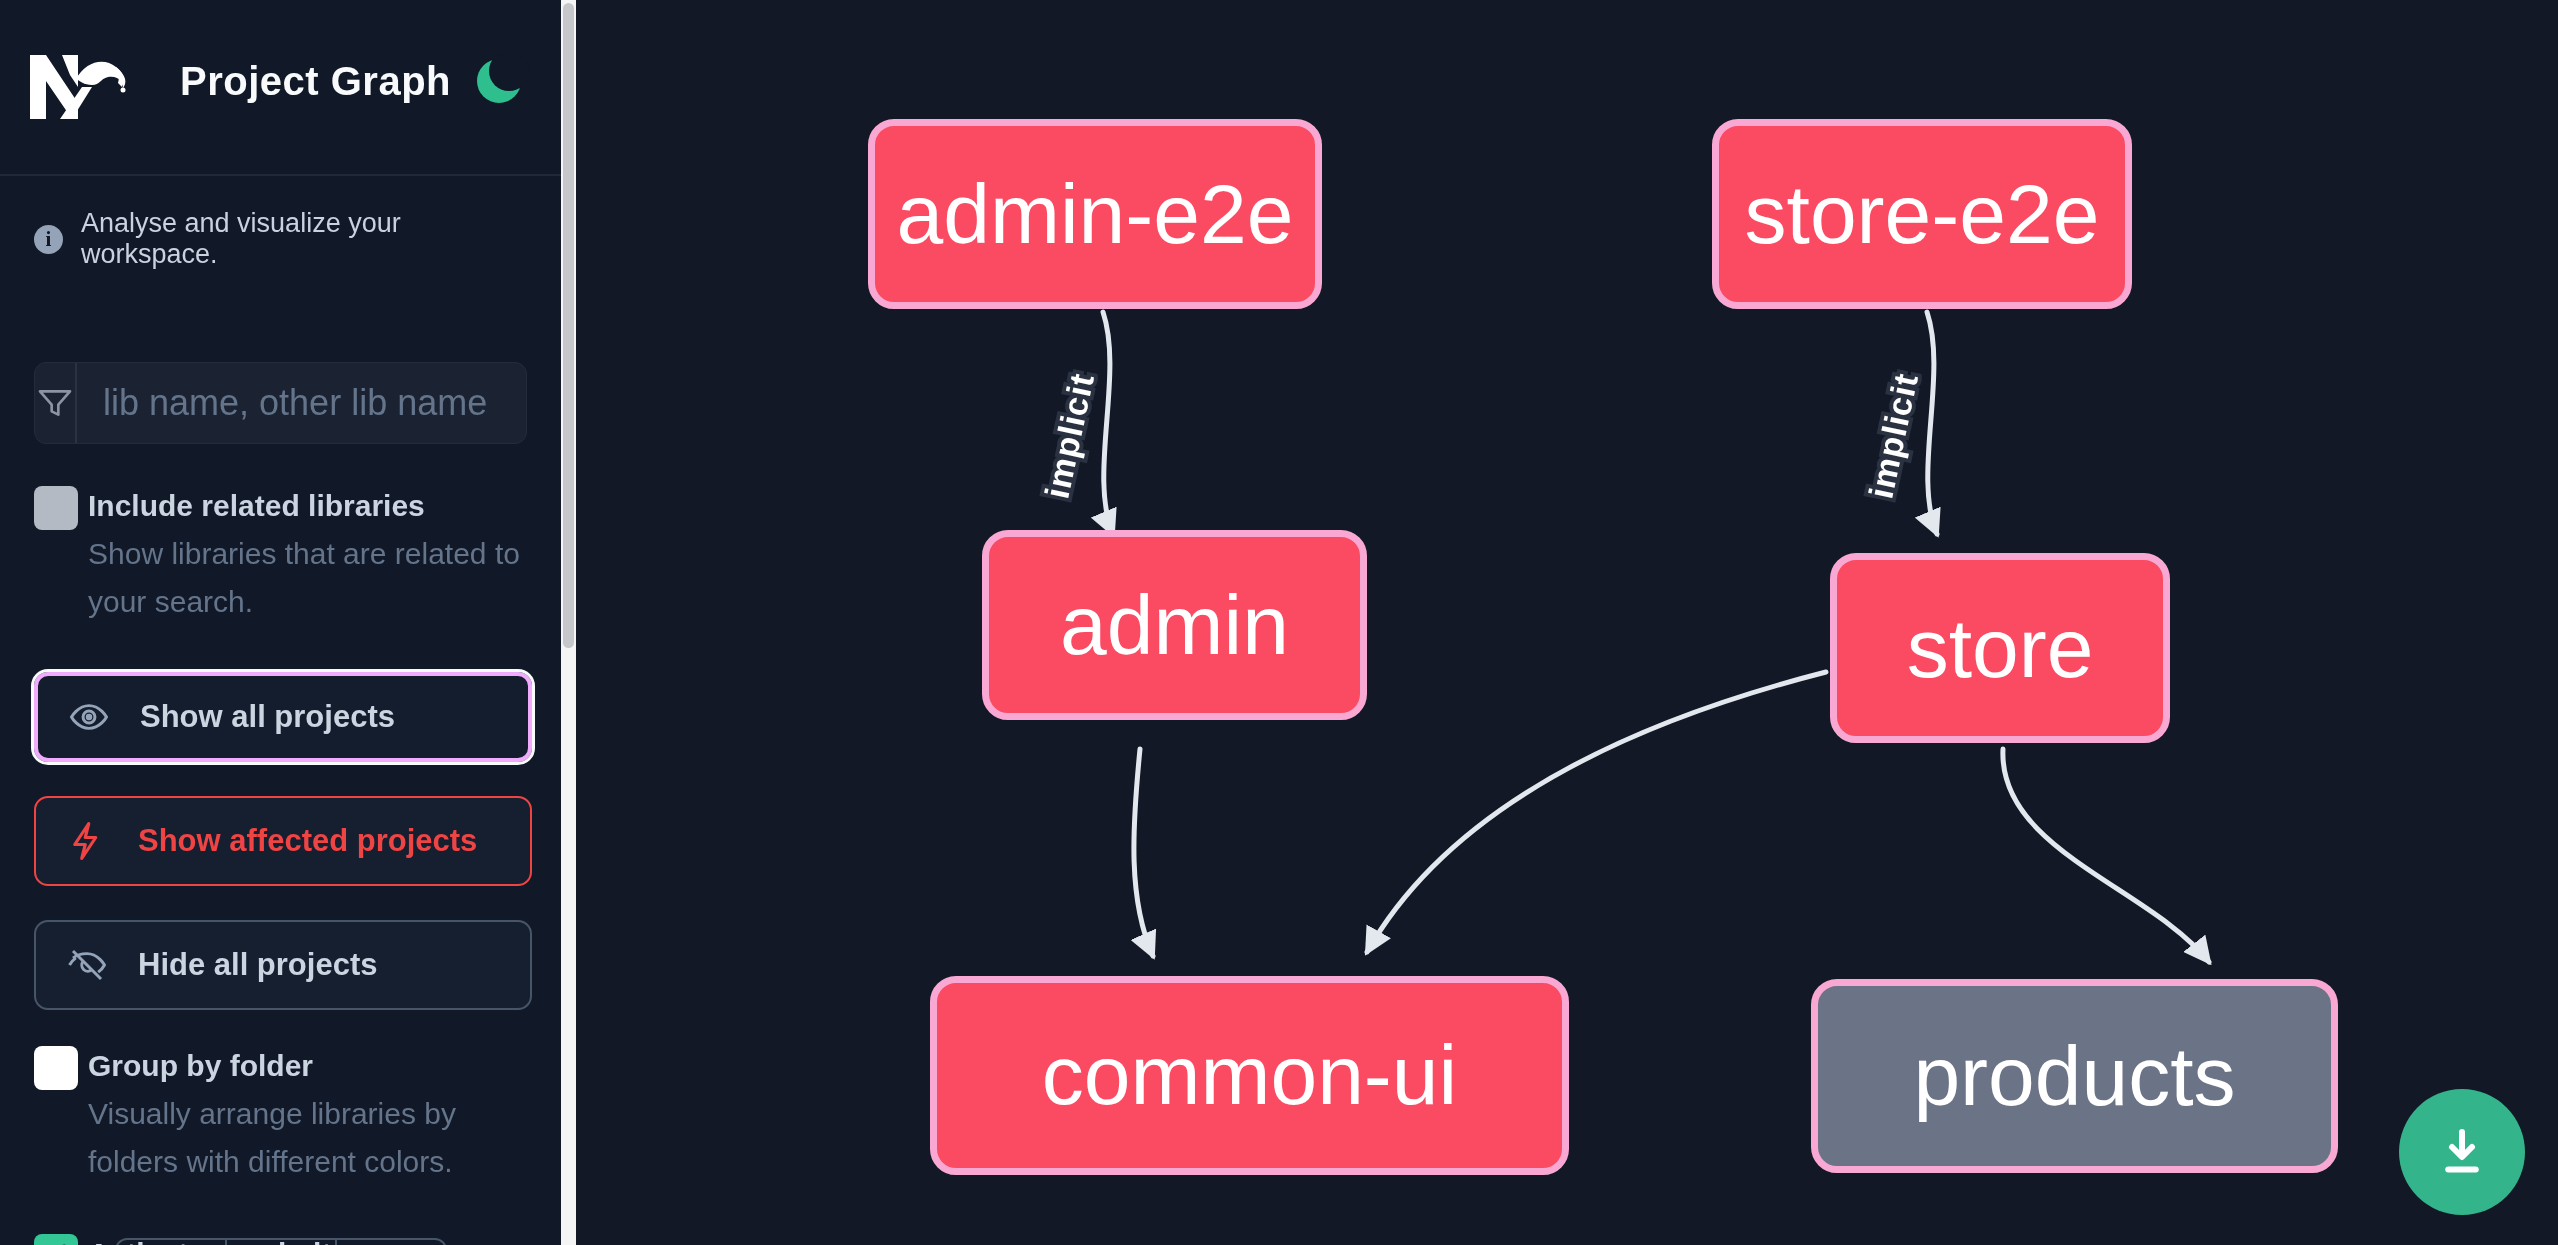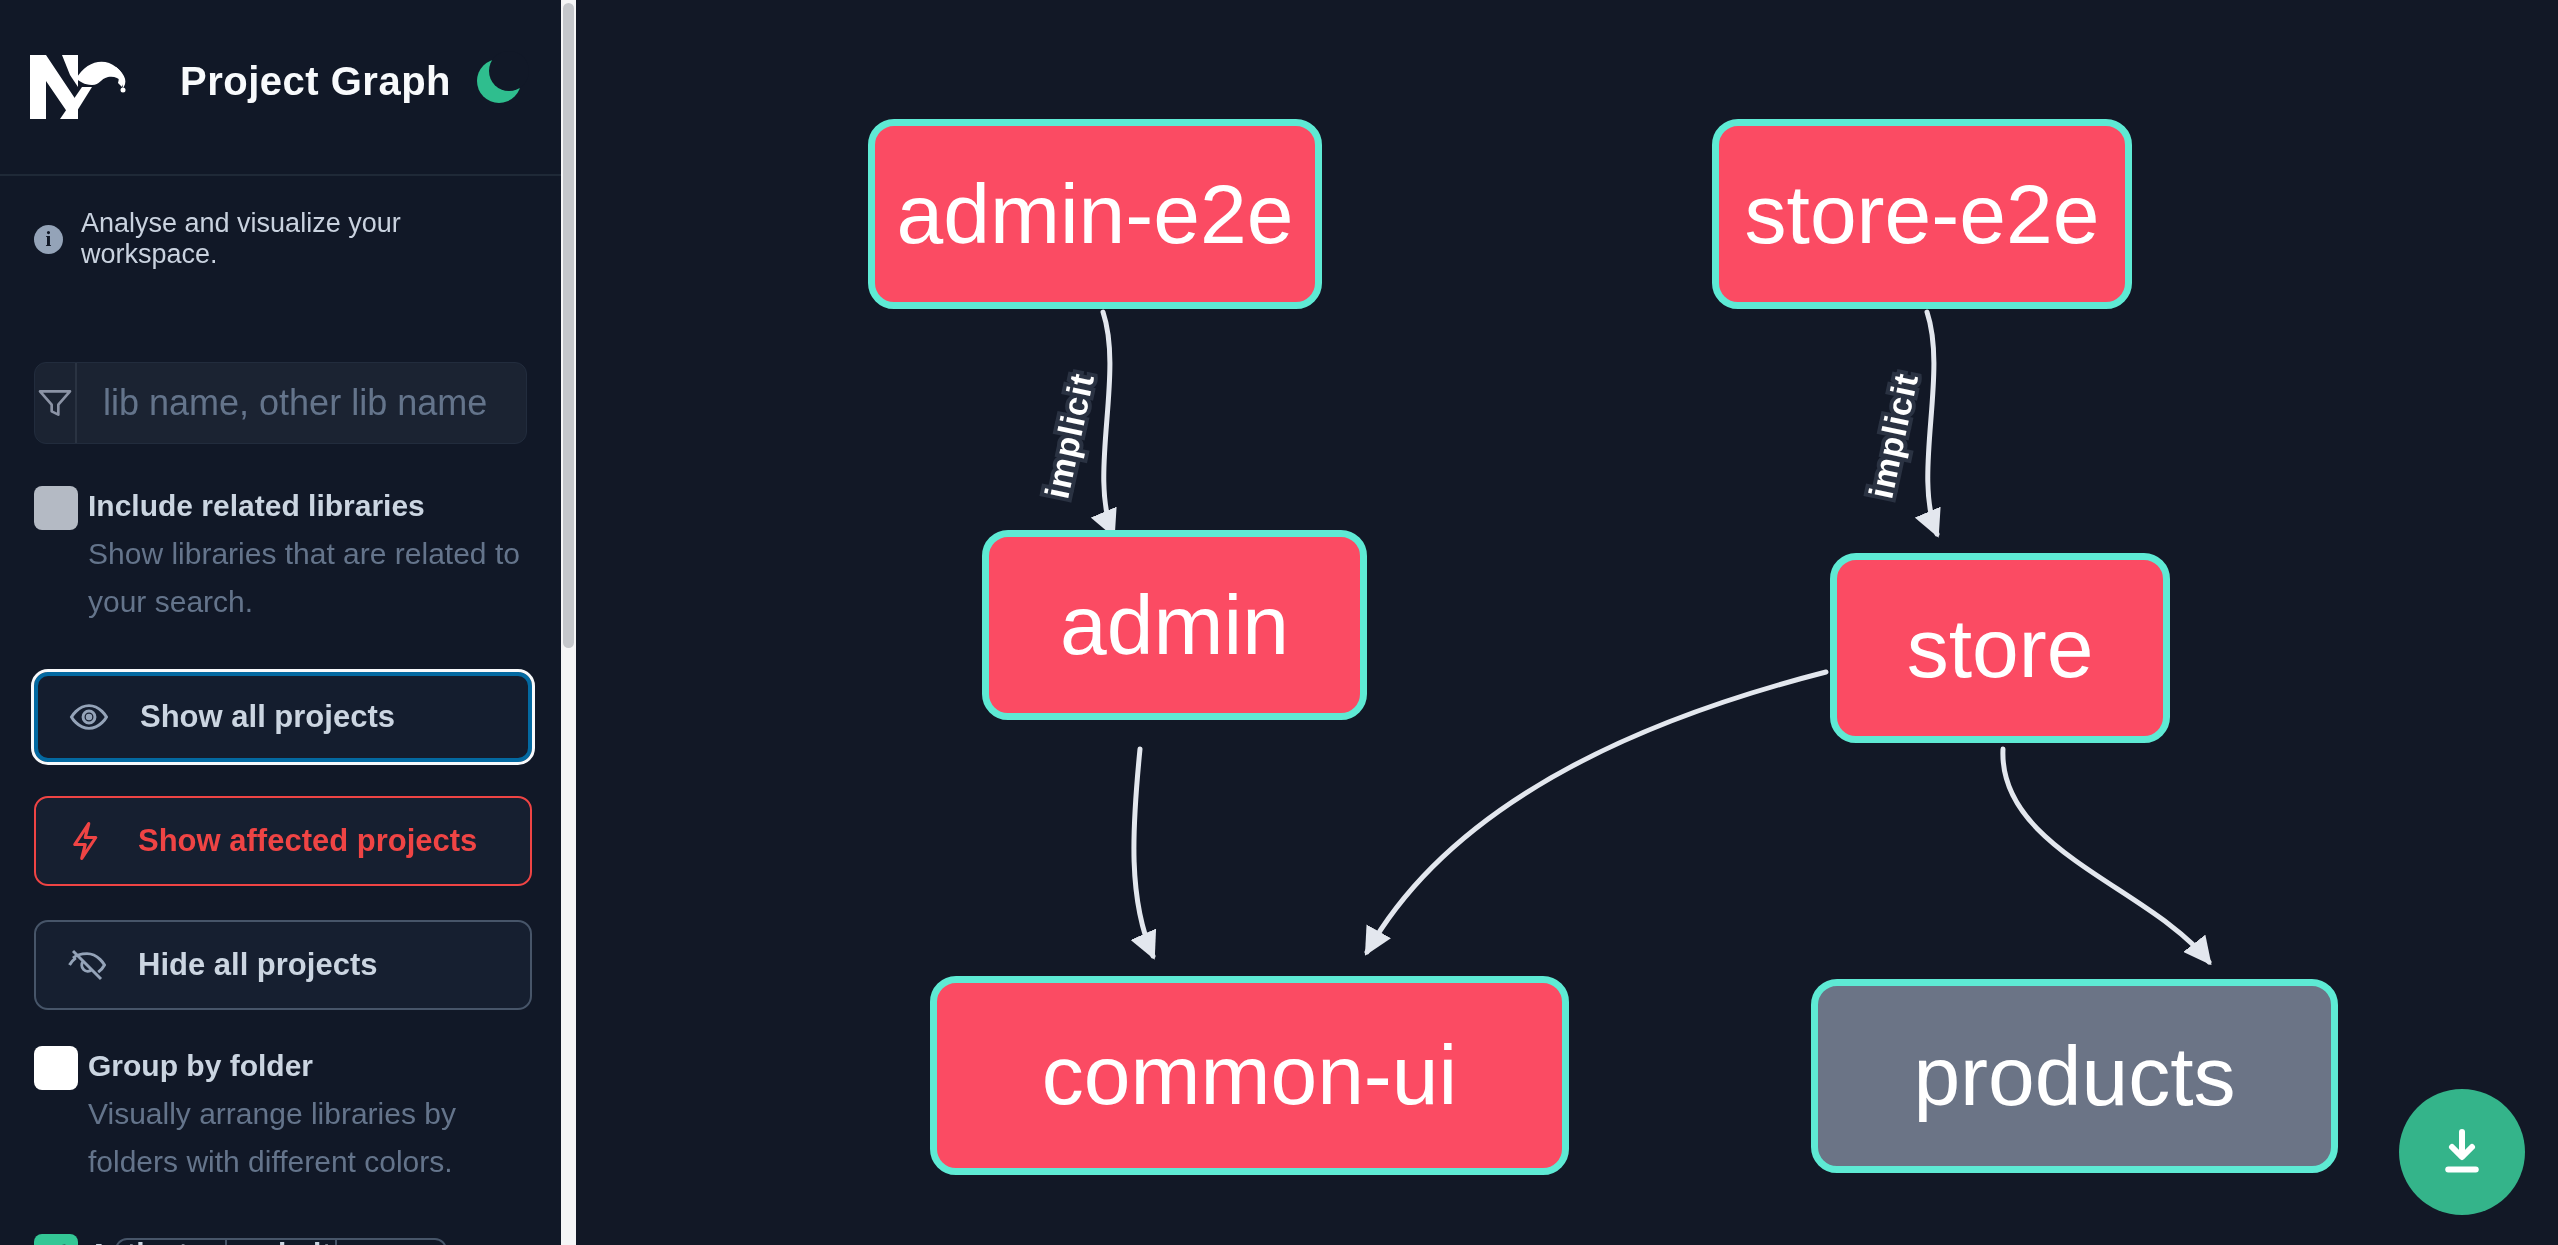--- a/index.html
+++ b/index.html
@@ -69,21 +69,21 @@
   .check-desc  { font-size:30px; color:#64748b; line-height:48px; margin-top:2px; }
 
   .btn-stack { margin-top:46px; }
   .side-btn {
     display:flex; align-items:center; width:498px; height:90px;
     background:#161f30; border:2px solid #475569; border-radius:14px;
     padding:0 30px; margin-bottom:34px; cursor:pointer; font-family:inherit;
   }
   .side-btn .btn-label { margin-left:30px; font-size:31px; font-weight:700; color:#cbd5e1; }
   .side-btn.focused {
-    border:4px solid #0369a1; outline:3px solid #f8fafc; outline-offset:0;
+    border:4px solid #f0abfc; outline:3px solid #f8fafc; outline-offset:0;
     background:#141d2e;
   }
   .side-btn.affected { border:2px solid #ef4444; }
   .side-btn.affected .btn-label { color:#ef4444; }
   .btn-icon { width:42px; height:42px; flex:0 0 auto; }
 
   .seg-control {
     position:absolute; left:115px; top:1238px; width:332px; height:24px;
     border:2px solid #475569; border-radius:12px 12px 0 0; display:flex;
   }
@@ -98,21 +98,21 @@
     position:absolute; left:2px; top:3px; width:11px; height:645px;
     border-radius:6px; background:#c5c7cb;
   }
 
   
   .canvas { position:absolute; left:576px; top:0; width:1982px; height:1245px; }
   .edges { position:absolute; left:0; top:0; }
 
   .gnode {
     position:absolute; display:flex; align-items:center; justify-content:center;
-    background:#fb4b63; border:7px solid #5eead4; border-radius:26px;
+    background:#fb4b63; border:7px solid #f9a8d4; border-radius:26px;
     color:#ffffff; font-size:84px; cursor:pointer; white-space:nowrap;
   }
   .gnode.default { background:#6b7486; }
 
   .download-btn {
     position:absolute; left:1823px; top:1089px; width:126px; height:126px;
     border-radius:50%; background:#34b48a; border:none; cursor:pointer;
     display:flex; align-items:center; justify-content:center;
   }
 </style>

